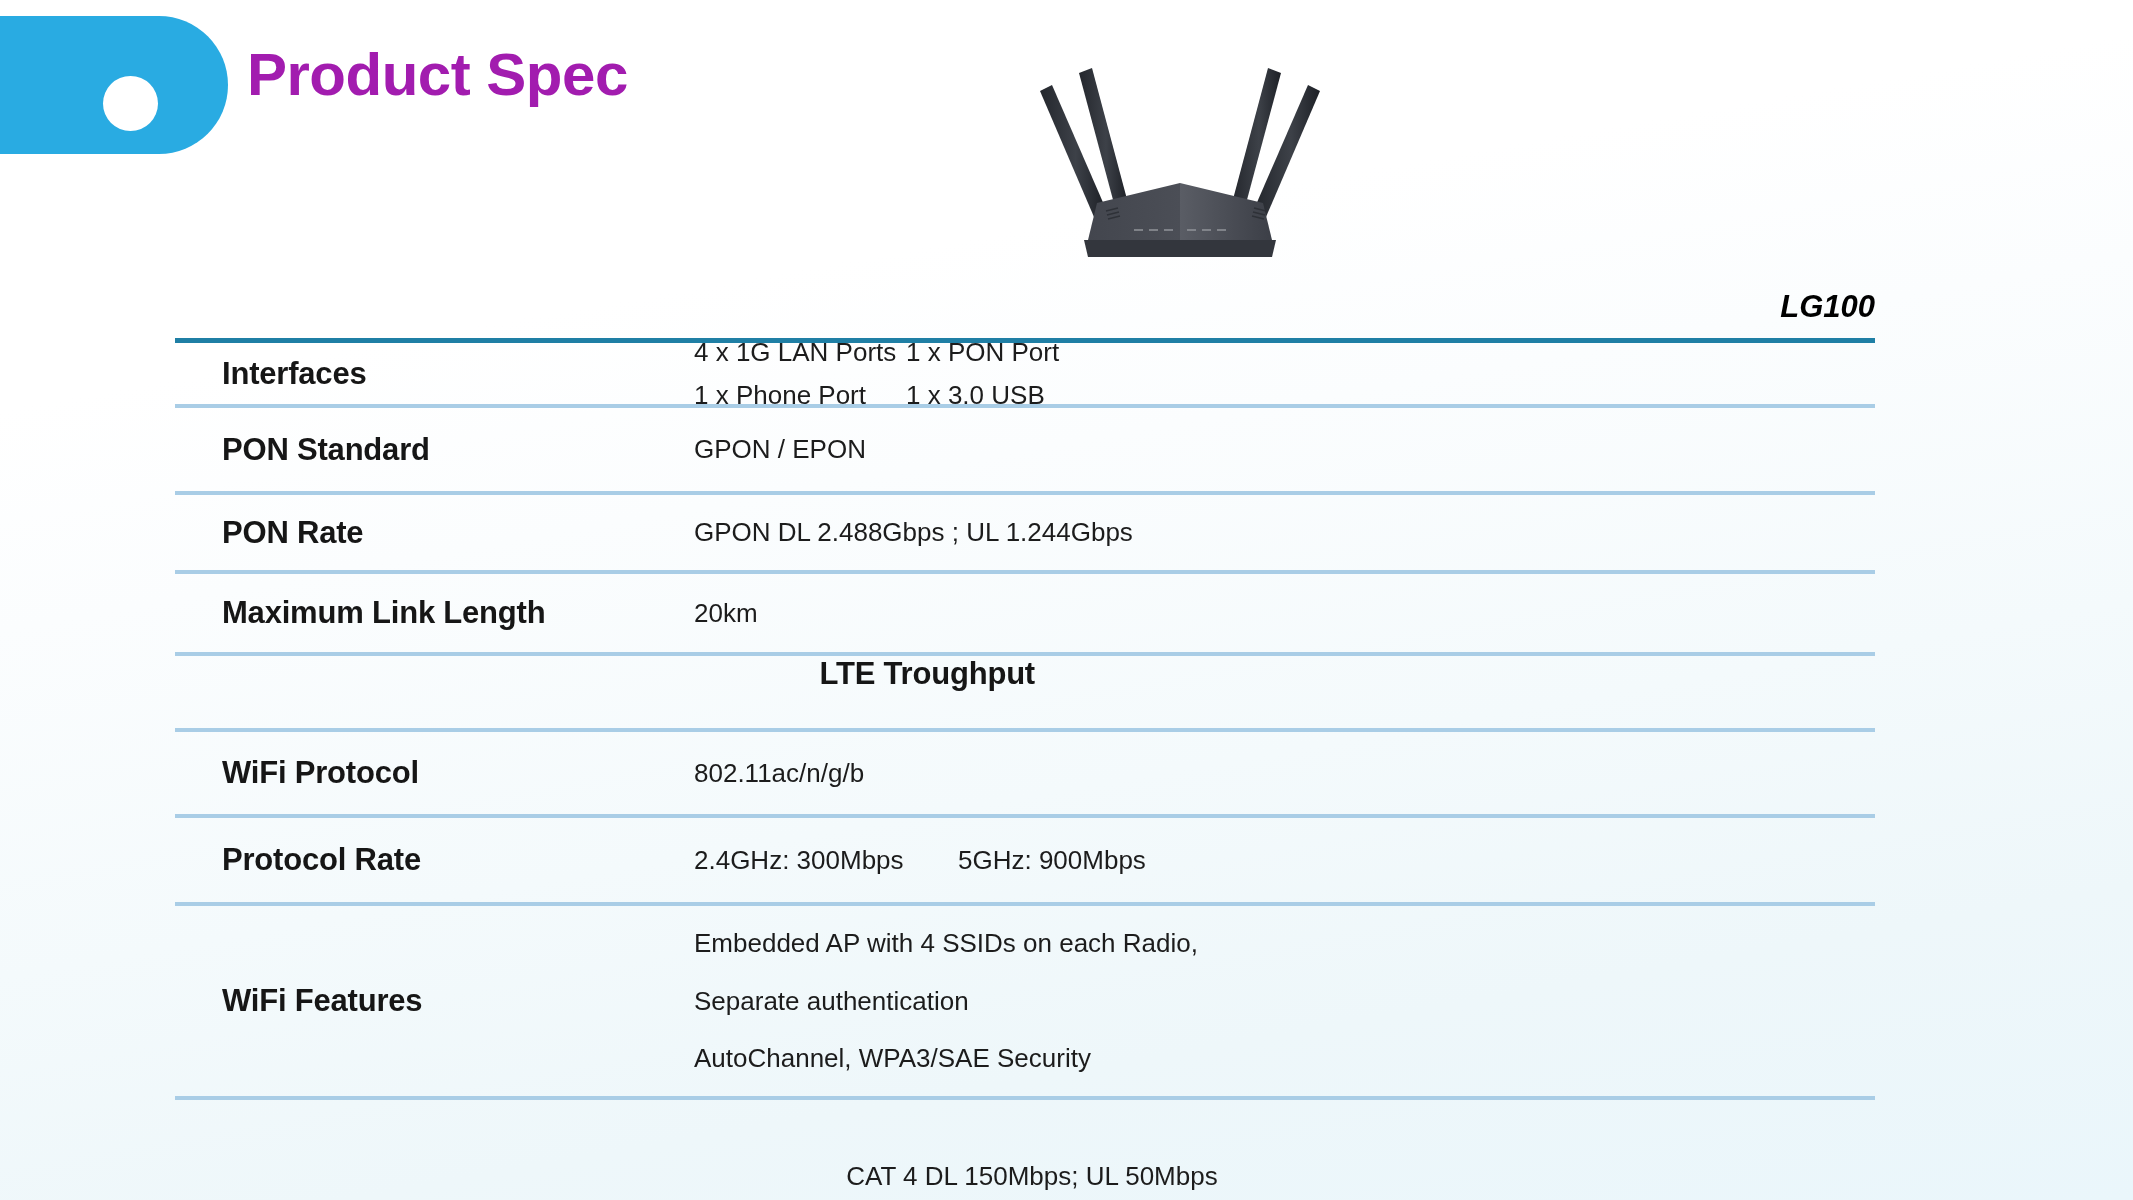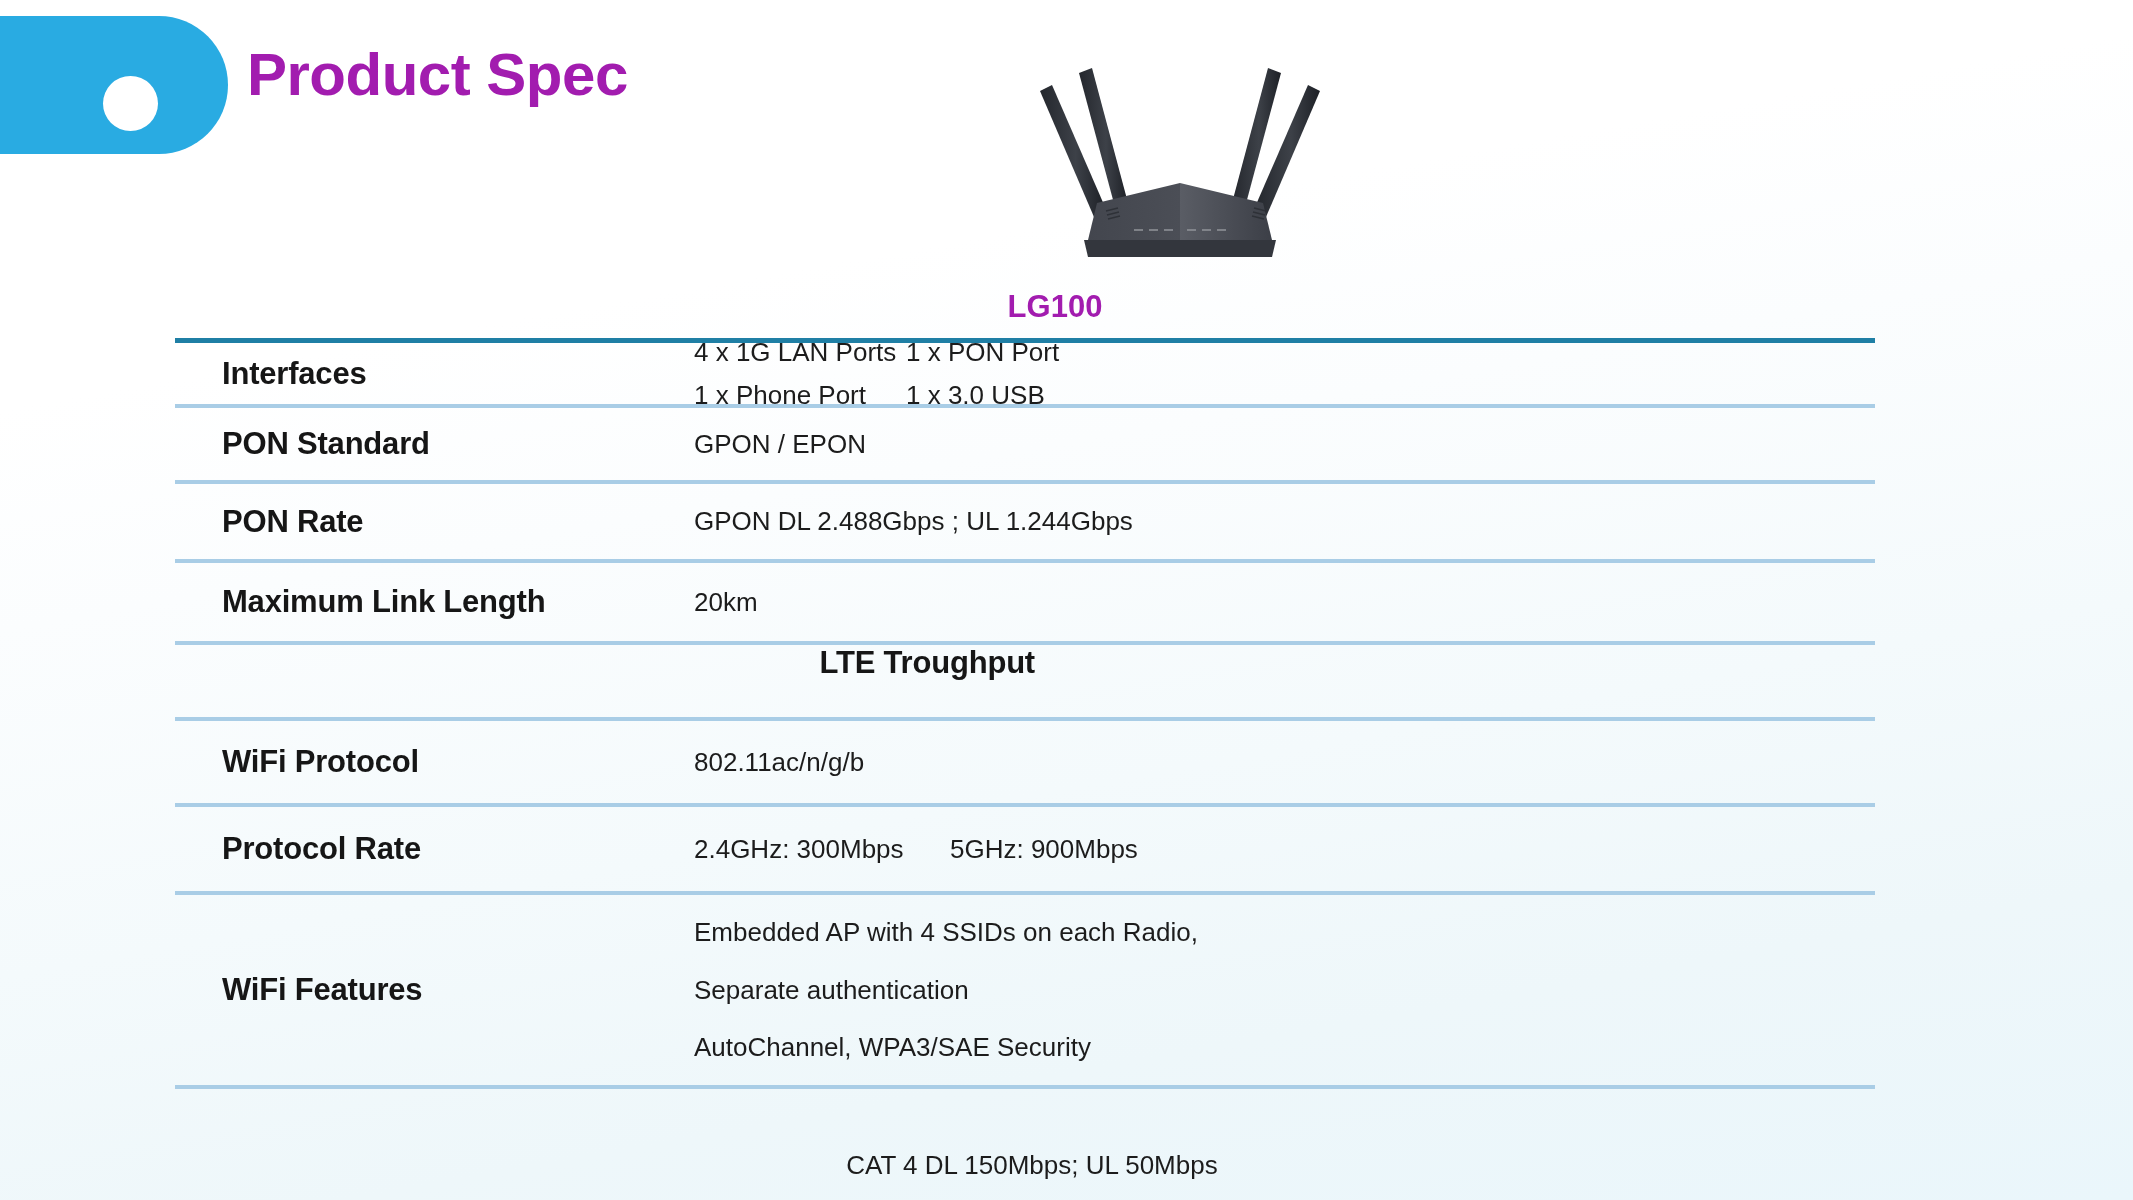--- a/index.html
+++ b/index.html
@@ -45,39 +45,40 @@
     padding-left:47px;box-sizing:border-box;
     letter-spacing:-0.2px;
   }
   .value{
     flex:1 1 auto;
     font-size:26px;color:#1c1c1c;font-weight:normal;
     padding-left:14px;box-sizing:border-box;
     line-height:1.18;
   }
   .value.center-model{
-    font-size:31px;font-weight:bold;color:#a21caf;
-    padding-left:0;text-align:center;
+    font-size:31px;font-weight:bold;color:#000000;
+    padding-left:0;text-align:right;
     margin-left:60px;
+    font-style:italic;
   }
 
   
   .ifgrid{display:grid;grid-template-columns:200px auto;row-gap:4px;column-gap:33px;gap:12px;}
   .ifgrid span{white-space:nowrap;}
 
   
-  .wrgrid{display:grid;grid-template-columns:228px auto;column-gap:28px;}
+  .wrgrid{display:grid;grid-template-columns:228px auto;column-gap:36px;}
   .wrgrid span{white-space:nowrap;}
 
   .feat-line{display:block;margin:0 0 27px 0;white-space:nowrap;}
   .feat-line:last-child{margin-bottom:0;margin-top:22px;}
 
   .r-model{height:62px;}
   .r-interfaces{height:61px;}
-  .r-std{height:72px;justify-content:space-between;}
+  .r-std{height:83px;justify-content:space-between;}
   .r-rate{height:75px;}
   .r-mll{height:78px;}
   .r-lte{height:72px;flex-direction:column;}
   .r-proto{height:82px;}
   .r-wrate{height:84px;}
   .r-feat{height:190px;}
 </style>
 </head>
 <body>
 

